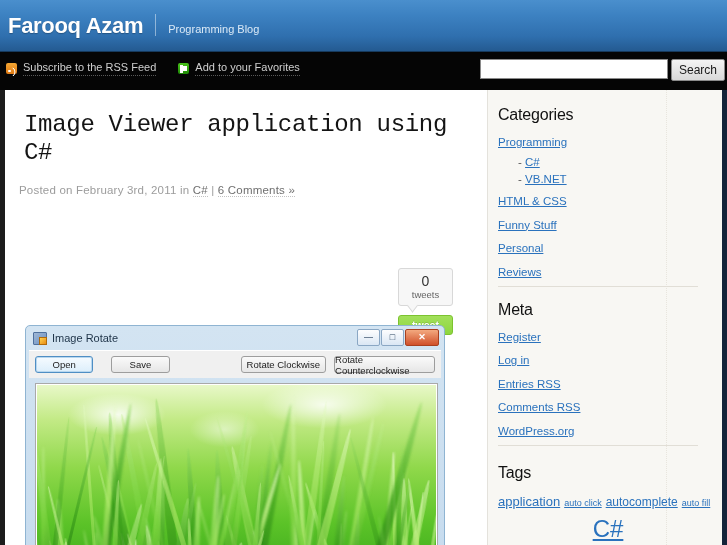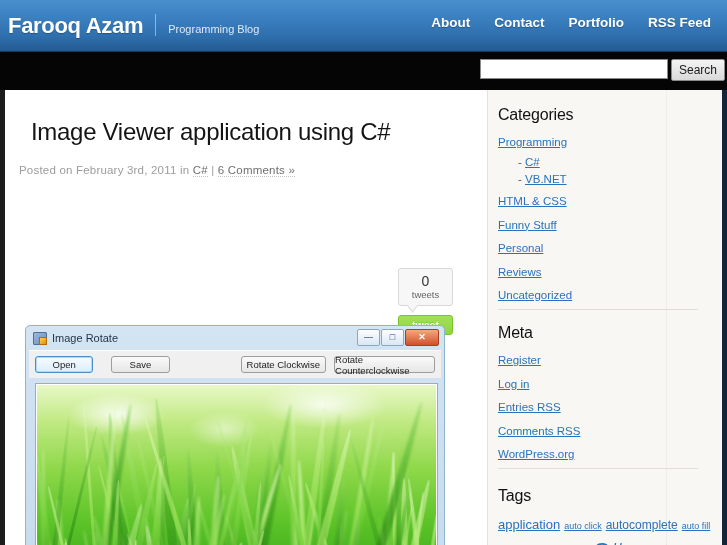--- a/index.html
+++ b/index.html
@@ -190,27 +190,28 @@
   #content {
     width: 482px;
     flex: none;
     position: relative;
     padding: 0 14px;
     box-sizing: border-box;
     background: #ffffff;
   }
 
   #post-title {
-    margin: 12px;
+    margin: 5px;
     padding-top: 16px;
     font-size: 24px;
     font-weight: normal;
     color: #141414;
     letter-spacing: -0.3px;
     line-height: 1.15;
+    font-family: Liberation Mono, monospace;
   }
   #post-meta {
     margin-top: 18px;
     font-size: 11.5px;
     color: #9c9c9c;
     letter-spacing: 0.2px;
   }
   #post-meta a {
     color: #6f6f6f;
     text-decoration: none;
@@ -475,29 +476,33 @@
 </style>
 </head>
 <body>
 
 <div id="header">
   <div id="brand">
     <span id="site-title">Farooq Azam</span>
     <span id="brand-divider"></span>
     <span id="site-tagline">Programming Blog</span>
   </div>
-  <div id="mainnav">
-    <a href="#">About</a>
-    <a href="#">Contact</a>
-    <a href="#">Portfolio</a>
-    <a href="#">RSS Feed</a>
+</div>
+
+<div id="subbar">
+  <div id="feedlinks">
+    <a class="feedlink" href="#">
+      <span class="ico rss"></span>
+      <span class="lbl">Subscribe to the RSS Feed</span>
+    </a>
+    <a class="feedlink" href="#">
+      <span class="ico fav"></span>
+      <span class="lbl">Add to your Favorites</span>
+    </a>
   </div>
-</div>
-
-<div id="subbar">
   <div id="searchform">
     <input id="search-input" type="text" placeholder="" style="">
     <button id="search-button">Search</button>
   </div>
 </div>
 
 <div id="page">
 
   <div id="content">
     <h1 id="post-title">Image Viewer application using C#</h1>
@@ -648,21 +653,20 @@
     <div class="widget" id="categories-widget">
       <h3>Categories</h3>
       <ul>
         <li><a href="#">Programming</a></li>
         <li class="sub"><span>-</span> <a href="#">C#</a></li>
         <li class="sub"><span>-</span> <a href="#">VB.NET</a></li>
         <li><a href="#">HTML &amp; CSS</a></li>
         <li><a href="#">Funny Stuff</a></li>
         <li><a href="#">Personal</a></li>
         <li><a href="#">Reviews</a></li>
-        <li><a href="#">Uncategorized</a></li>
       </ul>
       <div id="cat-sep"></div>
     </div>
 
     <div class="widget" id="meta-widget">
       <h3>Meta</h3>
       <ul>
         <li><a href="#">Register</a></li>
         <li><a href="#">Log in</a></li>
         <li><a href="#">Entries RSS</a></li>

